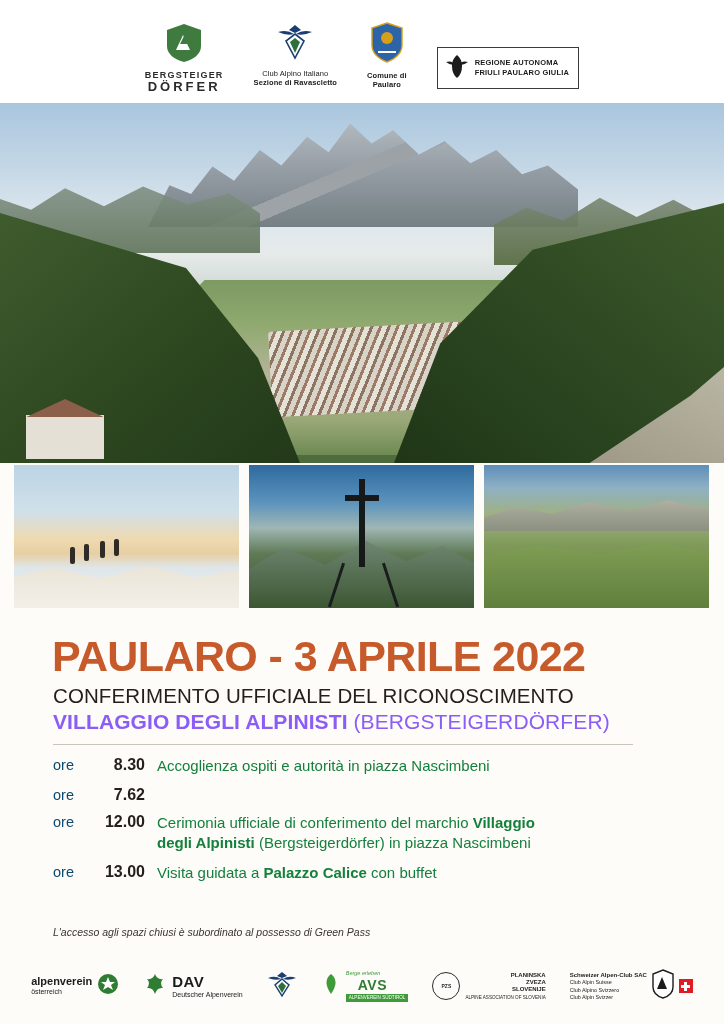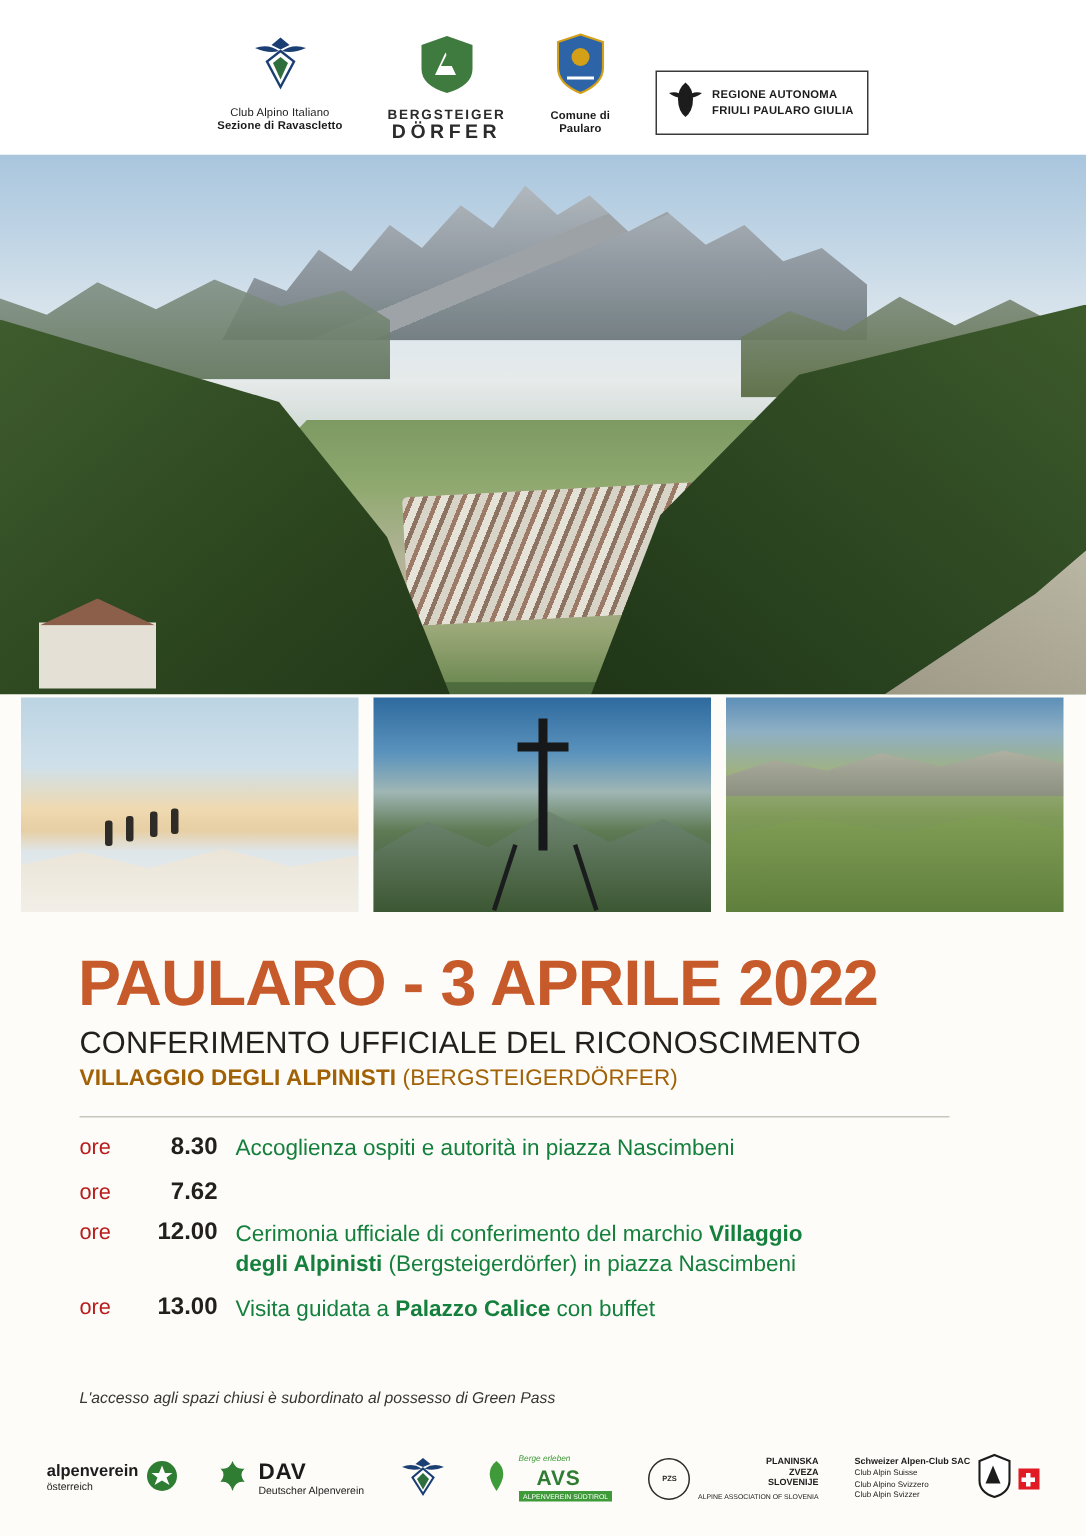--- a/index.html
+++ b/index.html
@@ -307,23 +307,23 @@
     position: absolute;
     top: 76px; left: 53px;
     font-size: 20.5px;
     color: #231f1c;
     letter-spacing: 0.1px;
     white-space: nowrap;
   }
   .sub2 {
     position: absolute;
     top: 102px; left: 53px;
-    font-size: 15px;
-    font-weight: bold;
-    color: #a16207;
+    font-size: 21px;
+    font-weight: bold;
+    color: #8b5cf6;
     letter-spacing: 0.1px;
     white-space: nowrap;
   }
   .sub2 .light { font-weight: normal; }
   .rule {
     position: absolute;
     top: 136px; left: 53px;
     width: 580px; height: 1px;
     background: #c9c5ba;
   }
@@ -334,21 +334,21 @@
     width: 600px;
   }
   .sched-row {
     display: flex;
     align-items: flex-start;
     margin-bottom: 9px;
   }
   .sched-ore {
     width: 30px;
     font-size: 14.5px;
-    color: #b91c1c;
+    color: #0c4a6e;
     padding-top: 1px;
     flex: none;
   }
   .sched-time {
     width: 62px;
     font-size: 16px;
     font-weight: bold;
     color: #231f1c;
     text-align: right;
     padding-right: 12px;
@@ -442,48 +442,48 @@
     font-weight: bold;
     color: #2b2b2b;
   }
 </style>
 </head>
 <body>
 
 <div class="poster">
 
   <div class="logo-bar">
+
+    <div class="logo-block">
+      <span class="logo-mark">
+        <svg width="40" height="42" viewBox="0 0 40 42">
+          <path d="M20 2 L37 8 V24 Q37 35 20 40 Q3 35 3 24 V8 Z" fill="#3f7a3e"></path>
+          <path d="M12 28 L19 13 L26 28 Z" fill="#ffffff"></path>
+          <path d="M20 14 L24 22 H16 Z" fill="#3f7a3e"></path>
+        </svg>
+      </span>
+      <div class="bsd-word">
+        <span>BERGSTEIGER</span>
+        <span class="big">DÖRFER</span>
+      </div>
+    </div>
 
     <div class="logo-block">
       <span class="logo-mark">
         <svg width="42" height="40" viewBox="0 0 42 40">
           <path d="M21 3 L27 8 L21 11 L15 8 Z" fill="#1b3f73"></path>
           <path d="M4 10 Q13 7 20 12 Q13 14 4 10 Z" fill="#1b3f73"></path>
           <path d="M38 10 Q29 7 22 12 Q29 14 38 10 Z" fill="#1b3f73"></path>
           <path d="M21 12 L30 19 L21 36 L12 19 Z" fill="#ffffff" stroke="#1b3f73" stroke-width="1.6"></path>
           <path d="M21 16 L26 20 L21 31 L16 20 Z" fill="#2f6f3e"></path>
         </svg>
       </span>
       <div class="logo-caption">
         <span class="thin">Club Alpino Italiano</span><br>
         <span>Sezione di Ravascletto</span>
-      </div>
-    </div>
-
-    <div class="logo-block">
-      <span class="logo-mark">
-        <svg width="40" height="42" viewBox="0 0 40 42">
-          <path d="M20 2 L37 8 V24 Q37 35 20 40 Q3 35 3 24 V8 Z" fill="#3f7a3e"></path>
-          <path d="M12 28 L19 13 L26 28 Z" fill="#ffffff"></path>
-          <path d="M20 14 L24 22 H16 Z" fill="#3f7a3e"></path>
-        </svg>
-      </span>
-      <div class="bsd-word">
-        <span>BERGSTEIGER</span>
-        <span class="big">DÖRFER</span>
       </div>
     </div>
 
     <div class="logo-block">
       <span class="logo-mark">
         <svg width="36" height="42" viewBox="0 0 36 42">
           <path d="M18 1 L33 6 V23 Q33 34 18 40 Q3 34 3 23 V6 Z" fill="#2d64a8" stroke="#d4a017" stroke-width="1.4"></path>
           <circle cx="18" cy="16" r="6" fill="#d4a017"></circle>
           <path d="M9 30 H27" stroke="#ffffff" stroke-width="2"></path>
         </svg>

